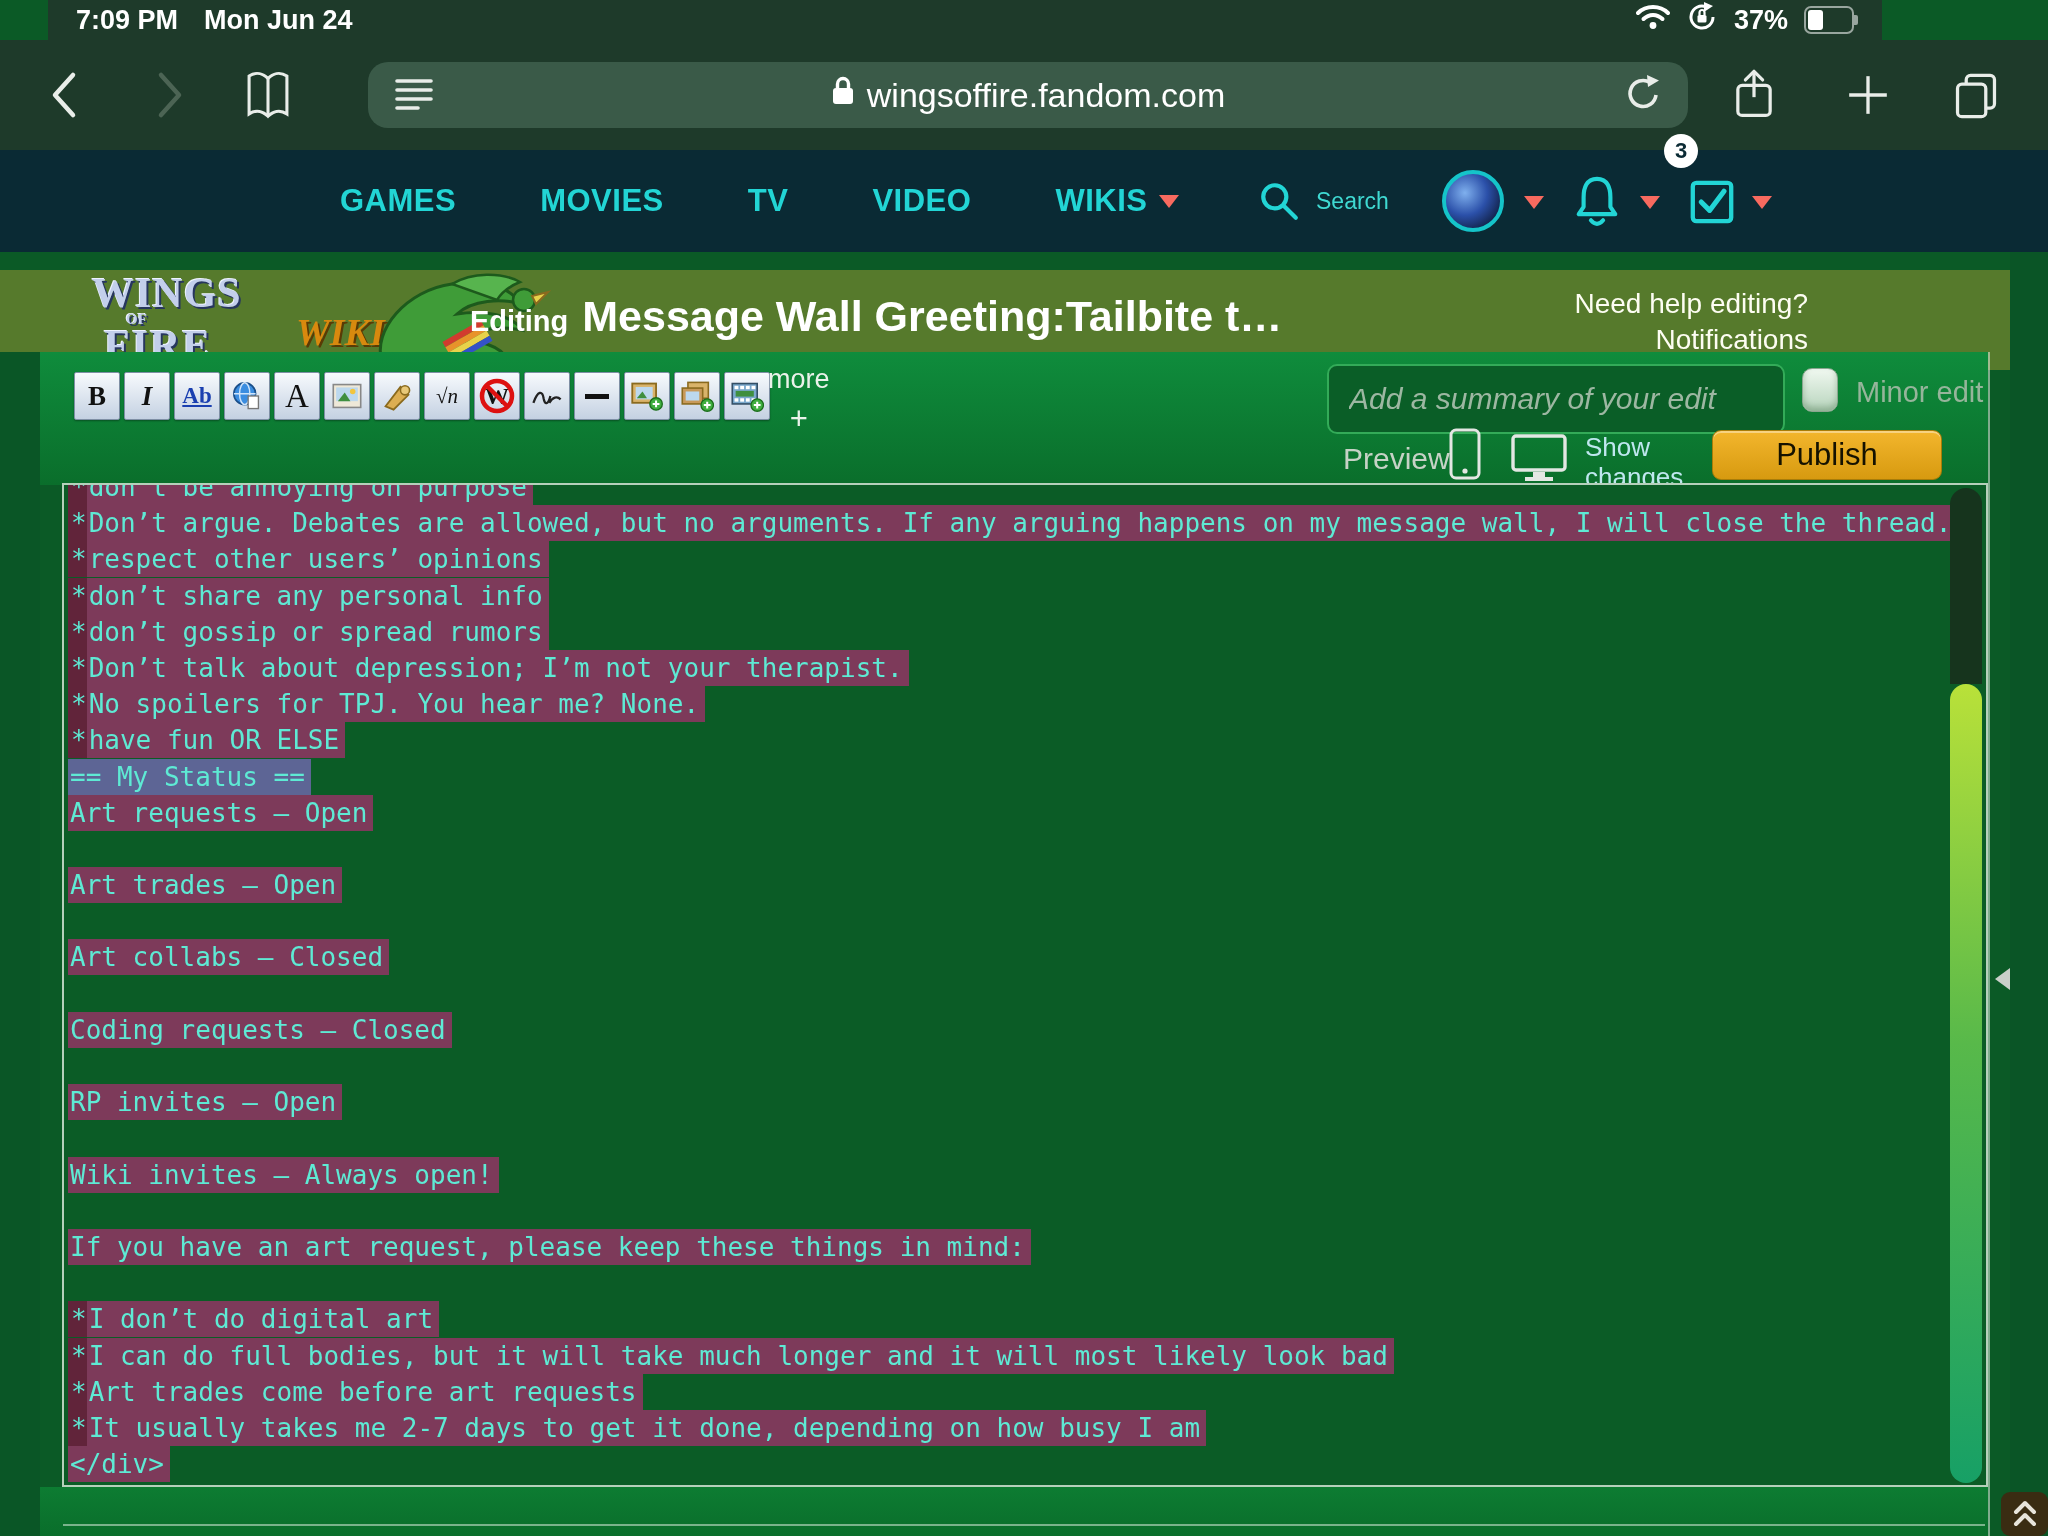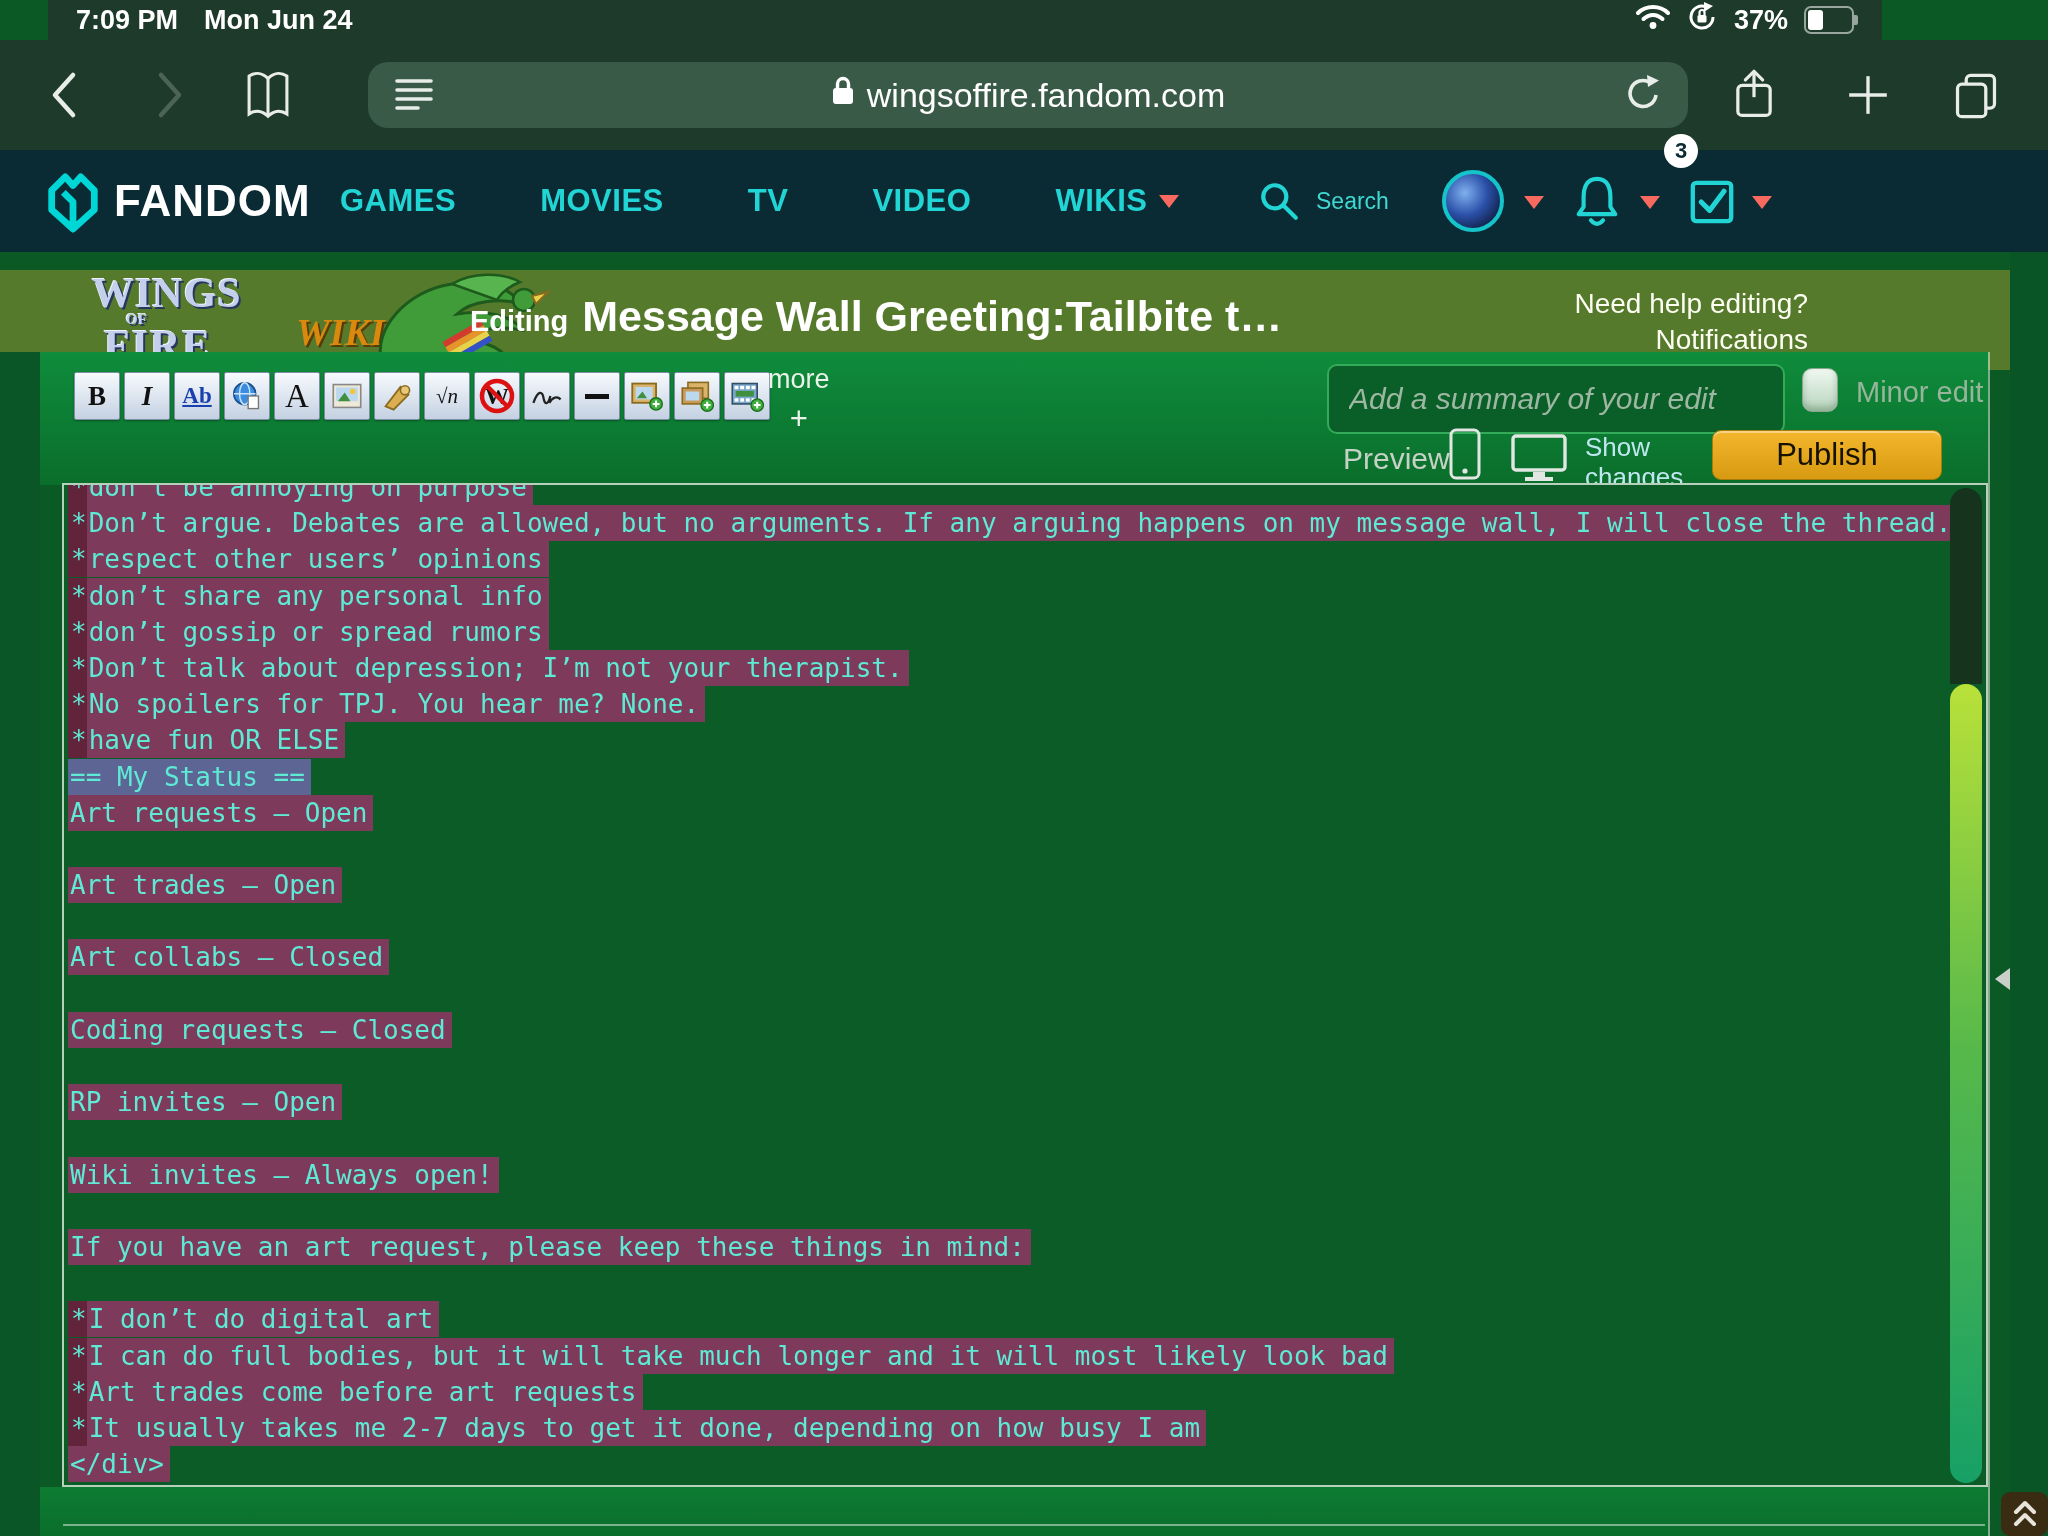--- a/index.html
+++ b/index.html
@@ -221,26 +221,20 @@
   </div>
   <div class="sf-btn" style="left:1948px;">
     <svg width="50" height="50" viewBox="0 0 46 46">
         <rect x="14" y="5" width="26" height="30" rx="4" fill="none" stroke="#e9ede9" stroke-width="3"></rect>
         <rect x="6" y="13" width="26" height="30" rx="4" fill="#1e3a2a" stroke="#e9ede9" stroke-width="3"></rect>
       </svg>
   </div>
 </div>
 
 <div id="fandom-nav" class="abs">
-  <div id="fandom-logo">
-    <svg width="62" height="66" viewBox="0 0 64 66">
-        <path d="M32 62 L10 42 V22 L24 8 L32 17 L40 8 L54 22 V42 Z M32 62 L32 34 L22 24" fill="none" stroke="#00d6d6" stroke-width="7" stroke-linejoin="round"></path>
-      </svg>
-    <span>FANDOM</span>
-  </div>
   <div id="nav-links">
       <div class="nav-link">
         <span>GAMES</span>
       </div>
       <div class="nav-link">
         <span>MOVIES</span>
       </div>
       <div class="nav-link">
         <span>TV</span>
       </div>

